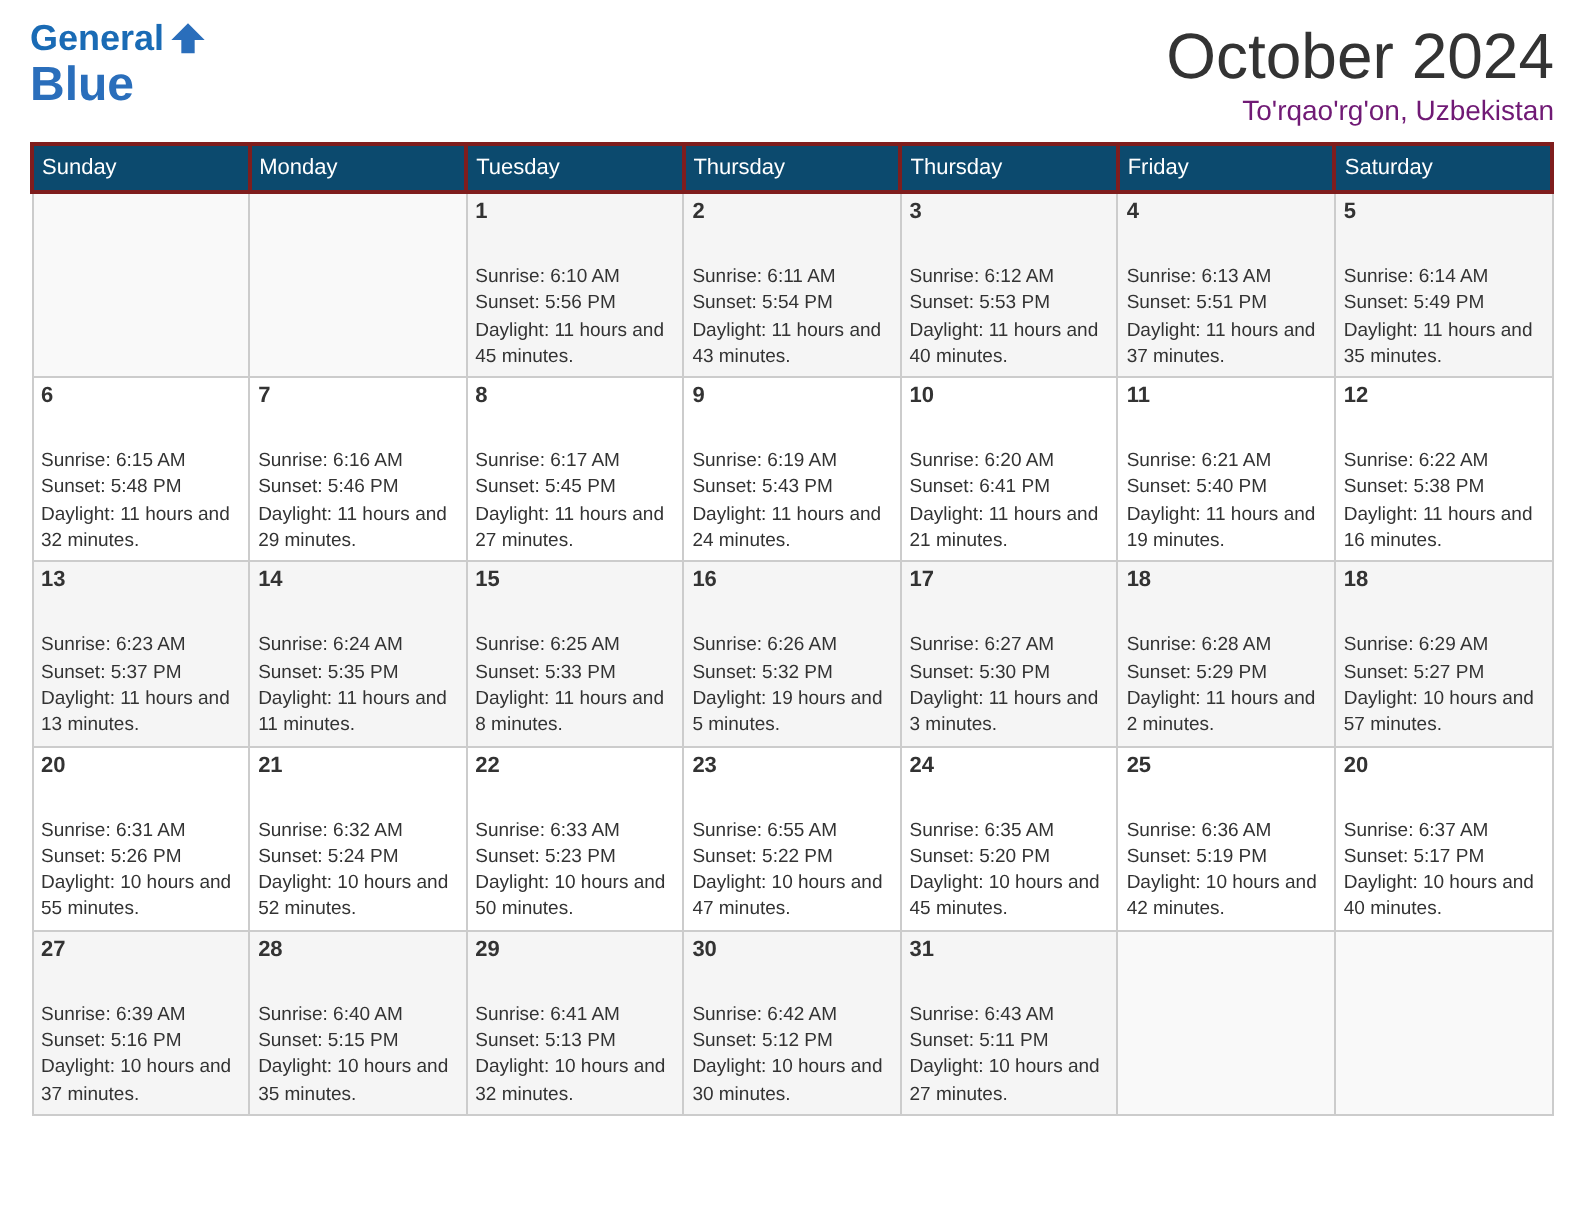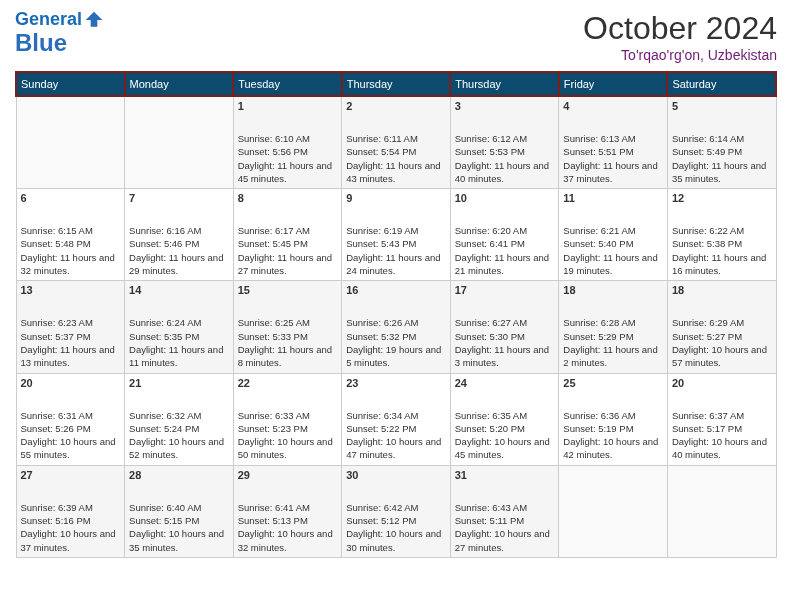--- a/index.html
+++ b/index.html
@@ -315,21 +315,21 @@
         <span class="day-num">22</span>
         <div class="cell-content">
           <span>Sunrise: 6:33 AM</span><br>
           <span>Sunset: 5:23 PM</span><br>
           <span>Daylight: 10 hours and 50 minutes.</span>
         </div>
       </td>
           <td>
         <span class="day-num">23</span>
         <div class="cell-content">
-          <span>Sunrise: 6:34 AM</span><br>
+          <span>Sunrise: 6:55 AM</span><br>
           <span>Sunset: 5:22 PM</span><br>
           <span>Daylight: 10 hours and 47 minutes.</span>
         </div>
       </td>
           <td>
         <span class="day-num">24</span>
         <div class="cell-content">
           <span>Sunrise: 6:35 AM</span><br>
           <span>Sunset: 5:20 PM</span><br>
           <span>Daylight: 10 hours and 45 minutes.</span>

